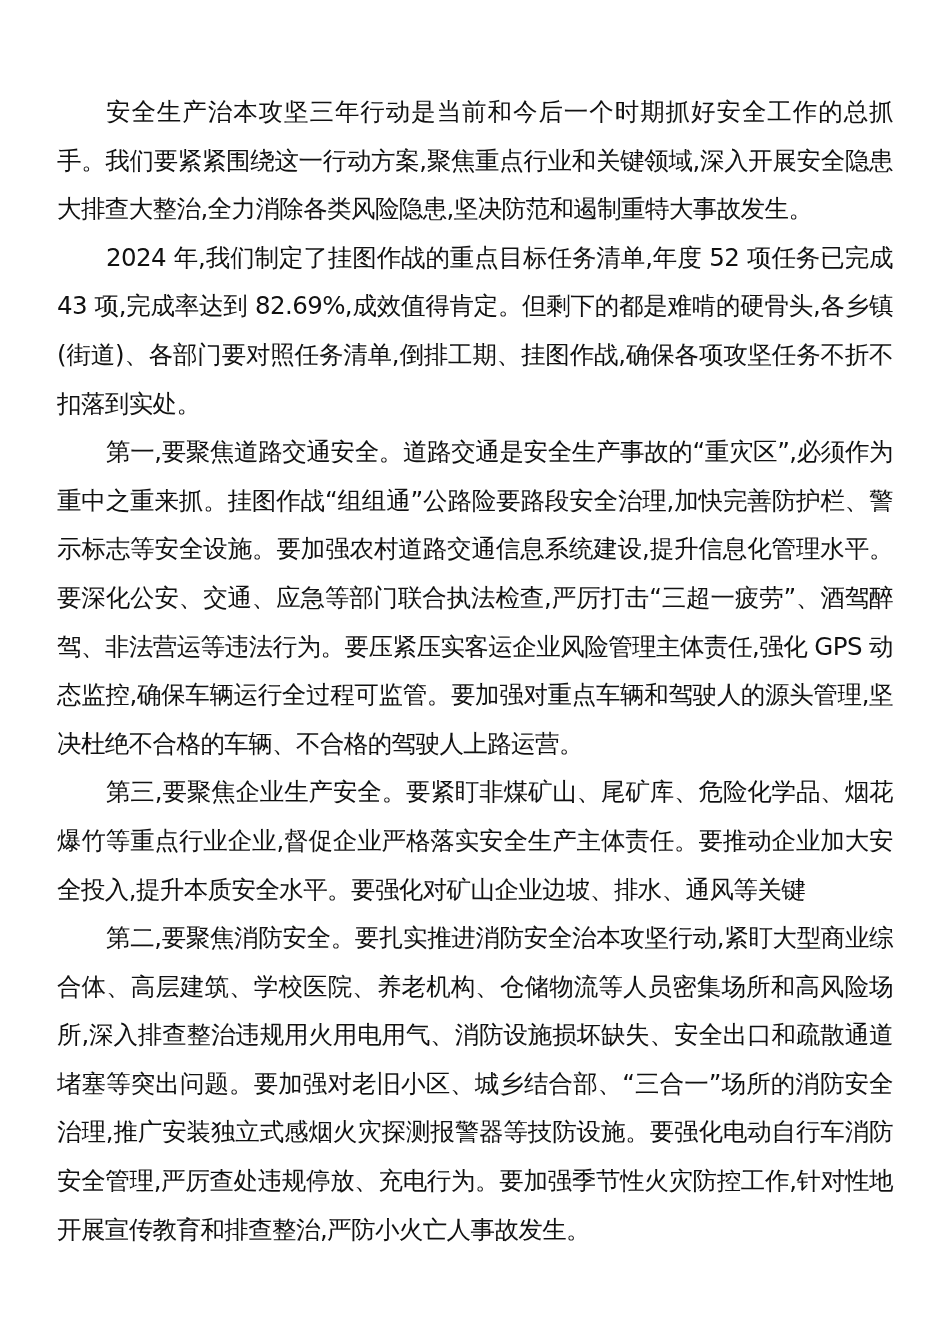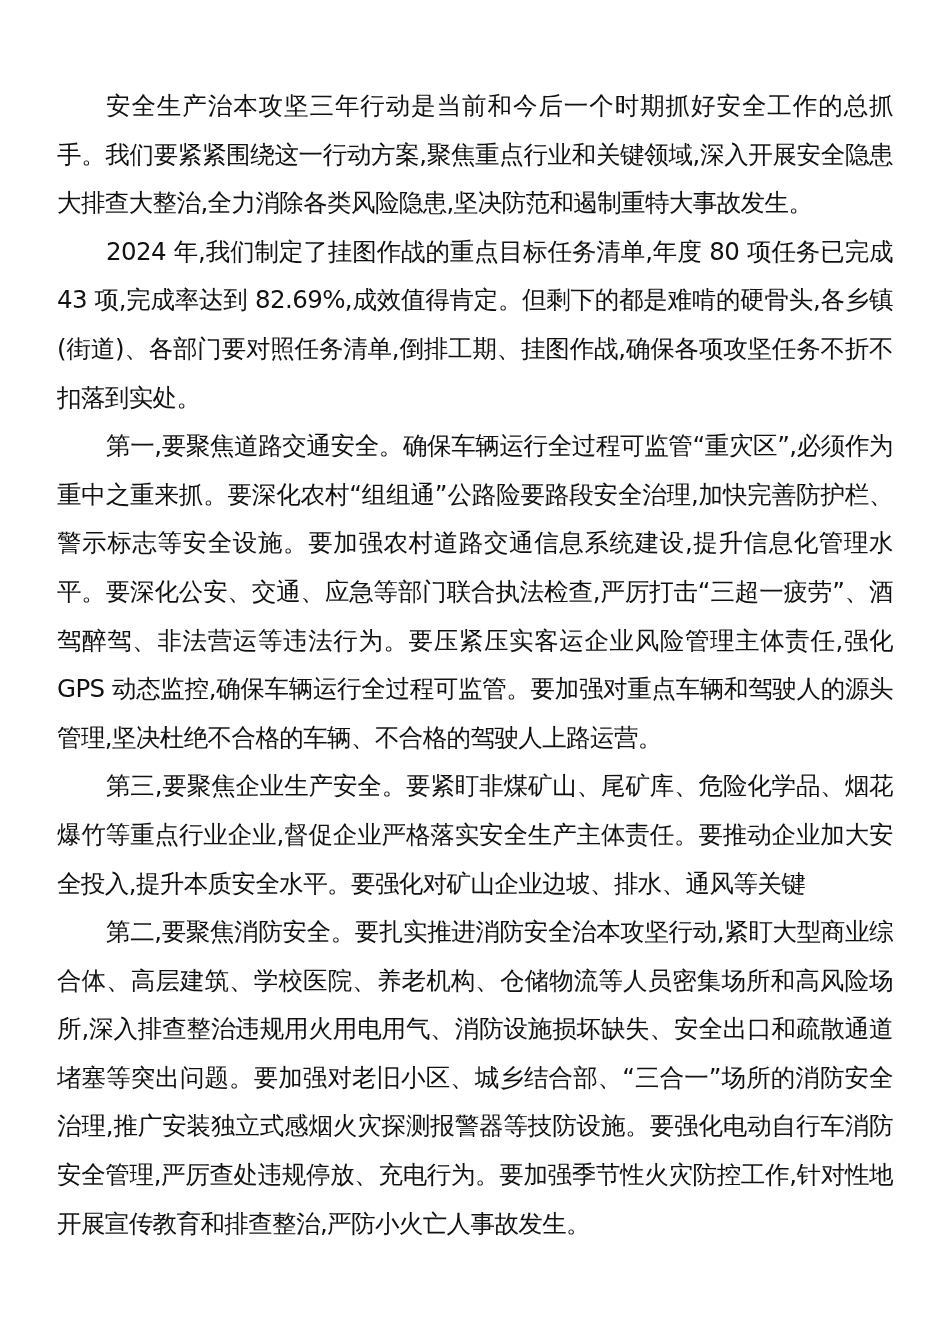--- a/index.html
+++ b/index.html
@@ -1,32 +1,32 @@
 <!DOCTYPE html>
 <html><head>
 <meta charset="utf-8">
 <style>
   html, body { margin: 0; padding: 0; background: #ffffff; }
   body { width: 950px; height: 1344px; overflow: hidden; position: relative; }
   .page {
     position: absolute;
     left: 57px;
-    top: 82px;
+    top: 88px;
     width: 836px;
     font-family: "DejaVu Sans", sans-serif;
     font-size: 24.5px;
     line-height: 48.6px;
     color: #111111;
     text-align: justify;
     text-justify: inter-character;
   }
   .para { margin: 0; text-indent: 2em; letter-spacing: -0.6px; }
 </style>
 </head>
 <body>
 
 <div class="page">
   <p class="para">安全生产治本攻坚三年行动是当前和今后一个时期抓好安全工作的总抓手。我们要紧紧围绕这一行动方案,聚焦重点行业和关键领域,深入开展安全隐患大排查大整治,全力消除各类风险隐患,坚决防范和遏制重特大事故发生。</p>
-  <p class="para">2024 年,我们制定了挂图作战的重点目标任务清单,年度 80 项任务已完成 43 项,完成率达到 82.69%,成效值得肯定。但剩下的都是难啃的硬骨头,各乡镇(街道)、各部门要对照任务清单,倒排工期、挂图作战,确保各项攻坚任务不折不扣落到实处。</p>
-  <p class="para">第一,要聚焦道路交通安全。确保车辆运行全过程可监管“重灾区”,必须作为重中之重来抓。要深化农村“组组通”公路险要路段安全治理,加快完善防护栏、警示标志等安全设施。要加强农村道路交通信息系统建设,提升信息化管理水平。要深化公安、交通、应急等部门联合执法检查,严厉打击“三超一疲劳”、酒驾醉驾、非法营运等违法行为。要压紧压实客运企业风险管理主体责任,强化 GPS 动态监控,确保车辆运行全过程可监管。要加强对重点车辆和驾驶人的源头管理,坚决杜绝不合格的车辆、不合格的驾驶人上路运营。</p>
+  <p class="para">2024 年,我们制定了挂图作战的重点目标任务清单,年度 52 项任务已完成 43 项,完成率达到 82.69%,成效值得肯定。但剩下的都是难啃的硬骨头,各乡镇(街道)、各部门要对照任务清单,倒排工期、挂图作战,确保各项攻坚任务不折不扣落到实处。</p>
+  <p class="para">第一,要聚焦道路交通安全。道路交通是安全生产事故的“重灾区”,必须作为重中之重来抓。挂图作战“组组通”公路险要路段安全治理,加快完善防护栏、警示标志等安全设施。要加强农村道路交通信息系统建设,提升信息化管理水平。要深化公安、交通、应急等部门联合执法检查,严厉打击“三超一疲劳”、酒驾醉驾、非法营运等违法行为。要压紧压实客运企业风险管理主体责任,强化 GPS 动态监控,确保车辆运行全过程可监管。要加强对重点车辆和驾驶人的源头管理,坚决杜绝不合格的车辆、不合格的驾驶人上路运营。</p>
   <p class="para">第三,要聚焦企业生产安全。要紧盯非煤矿山、尾矿库、危险化学品、烟花爆竹等重点行业企业,督促企业严格落实安全生产主体责任。要推动企业加大安全投入,提升本质安全水平。要强化对矿山企业边坡、排水、通风等关键</p>
   <p class="para">第二,要聚焦消防安全。要扎实推进消防安全治本攻坚行动,紧盯大型商业综合体、高层建筑、学校医院、养老机构、仓储物流等人员密集场所和高风险场所,深入排查整治违规用火用电用气、消防设施损坏缺失、安全出口和疏散通道堵塞等突出问题。要加强对老旧小区、城乡结合部、“三合一”场所的消防安全治理,推广安装独立式感烟火灾探测报警器等技防设施。要强化电动自行车消防安全管理,严厉查处违规停放、充电行为。要加强季节性火灾防控工作,针对性地开展宣传教育和排查整治,严防小火亡人事故发生。</p>
 </div>
 
 </body></html>

